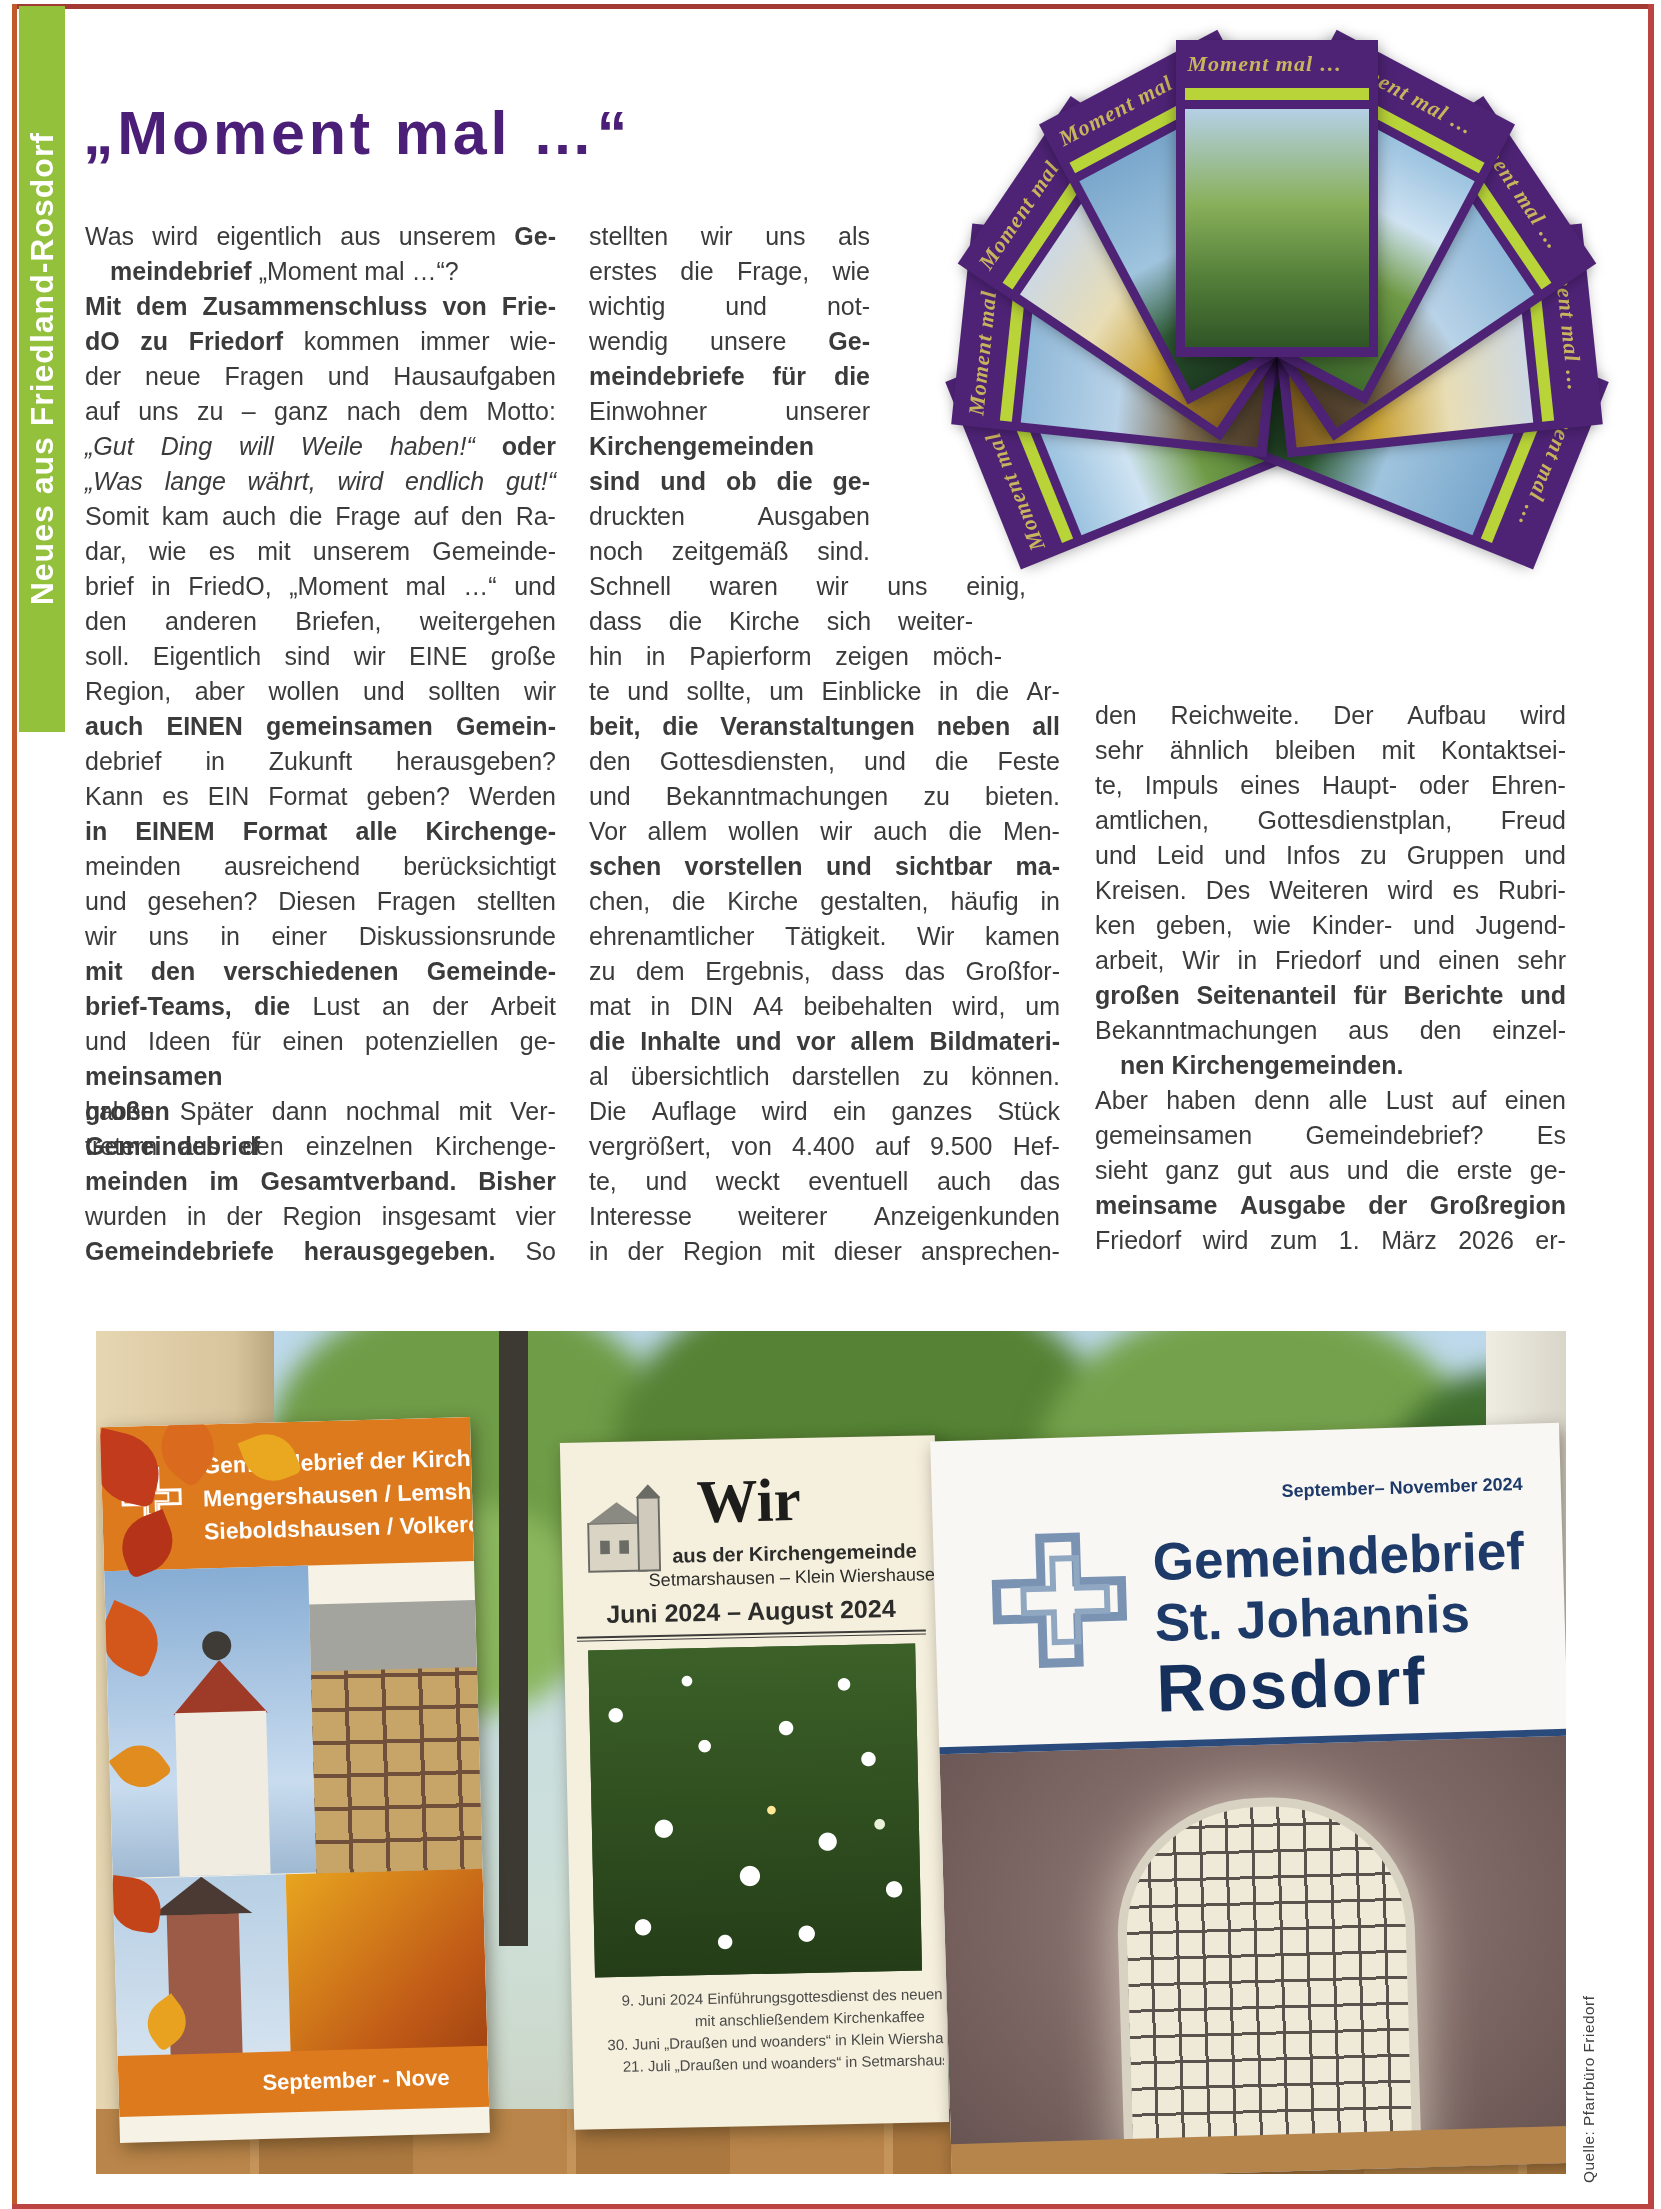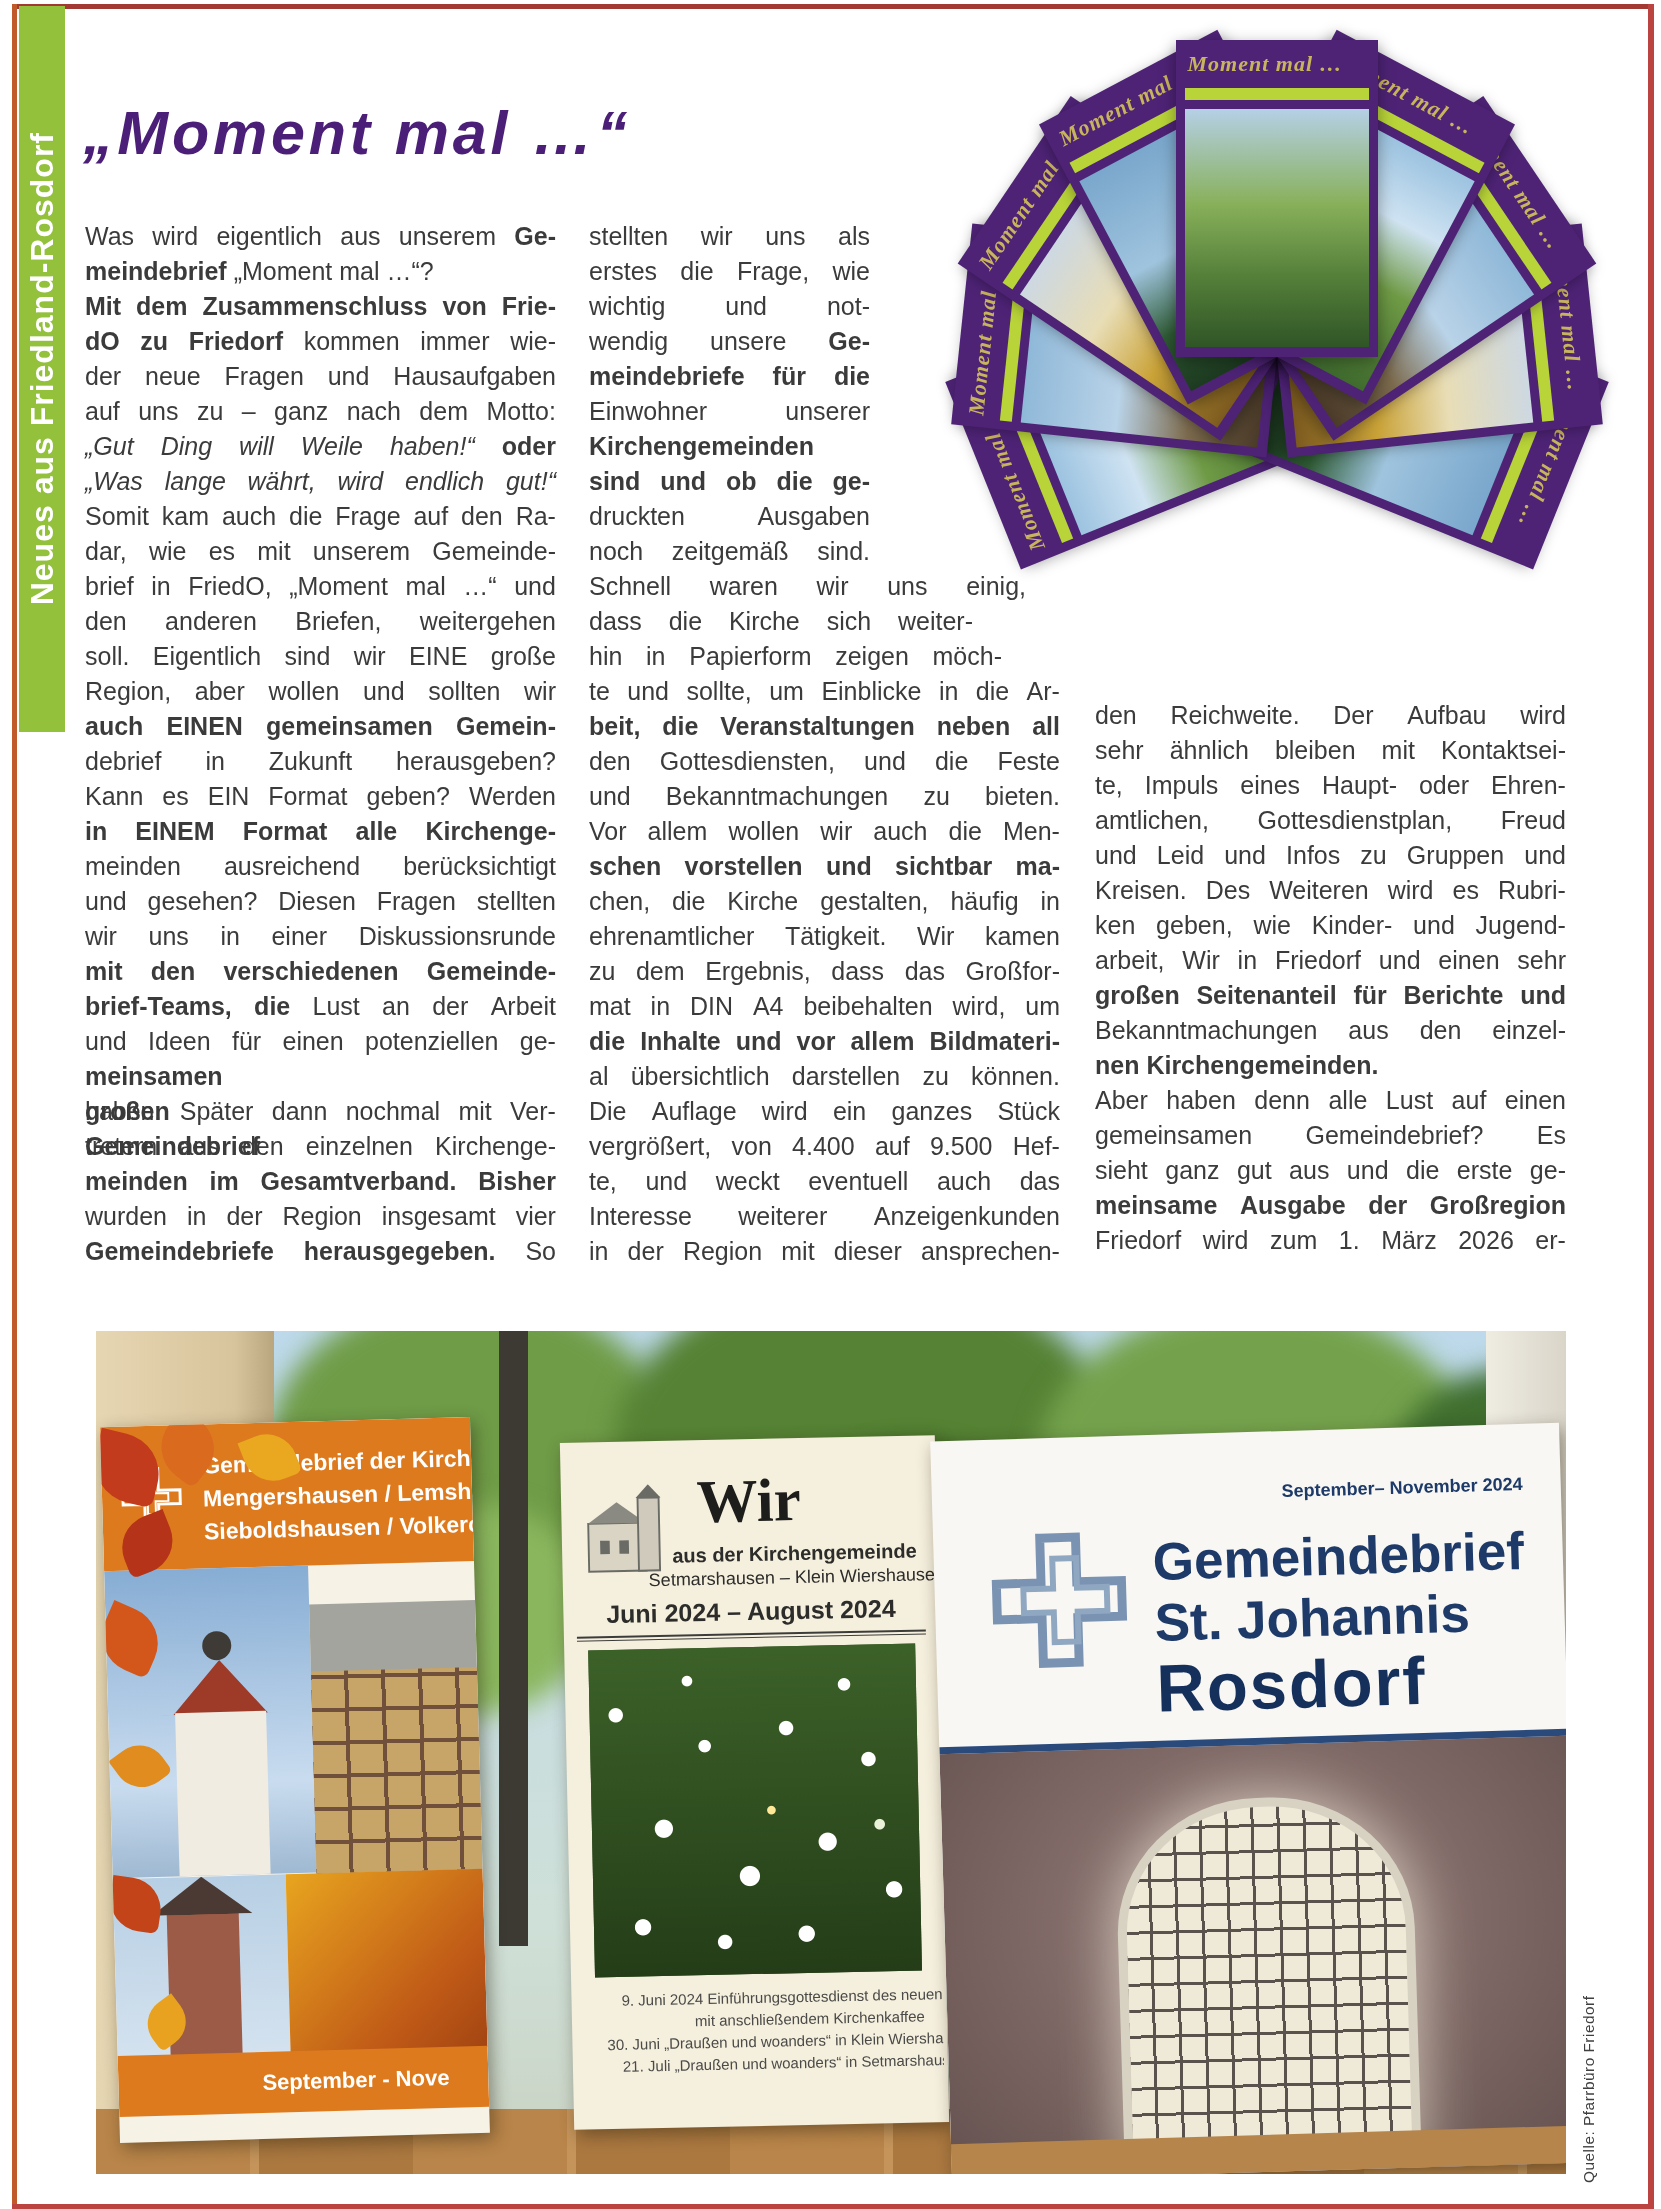--- a/index.html
+++ b/index.html
@@ -10,29 +10,29 @@
   .fr-top{position:absolute;left:11.5px;top:3.8px;width:1641px;height:4.8px;background:#a23a33;}
   .fr-right{position:absolute;left:1648px;top:3.8px;width:5.8px;height:2202px;background:#bb4440;}
   .fr-bottom{position:absolute;left:11.5px;top:2204px;width:1642px;height:5.8px;background:#bb4440;}
   
   .sidebar{position:absolute;left:19px;top:5.8px;width:46px;height:726px;background:#93c13c;
            display:flex;align-items:center;justify-content:center;}
   .sidebar-label{writing-mode:vertical-rl;transform:rotate(180deg);color:#fff;font-weight:bold;
            font-size:32px;letter-spacing:1px;white-space:nowrap;}
   
   .title{position:absolute;left:83px;top:98px;font-size:61px;font-weight:bold;color:#4b1f78;
-         letter-spacing:3.8px;font-style:italic;}
+         letter-spacing:3.8px;}
   
   .col{position:absolute;font-size:25px;color:#3b3b3b;}
   #col1{left:85px;top:219px;}
   #col2{left:589px;top:219px;}
   #col3{left:1095px;top:698px;}
   .ln{height:35px;line-height:35px;display:flex;justify-content:space-between;
       white-space:pre;overflow:visible;}
-  .ln.end{display:block;}
+  .ln.end{display:block;margin-left:25px;}
   .b{font-weight:bold;} .i{font-style:italic;}
   
   .fan{position:absolute;left:893px;top:21px;width:757px;height:653px;}
   .cover{position:absolute;left:283px;top:19px;width:202px;height:317px;transform-origin:50% 100%;
          background:#4e2376;box-shadow:0 4.8px 15.4px rgba(0,0,0,.38);}
   .spine{height:48px;display:flex;align-items:center;padding-left:11.5px;color:#c9b45e;
          font-size:22px;font-weight:bold;font-style:italic;letter-spacing:1px;
          font-family:"Liberation Serif","DejaVu Serif",serif;white-space:nowrap;overflow:hidden;}
   .lime{height:11.5px;background:#b8d438;margin:0 8.6px;}
   .ph{position:absolute;left:8.6px;right:8.6px;top:69px;bottom:9.6px;}

